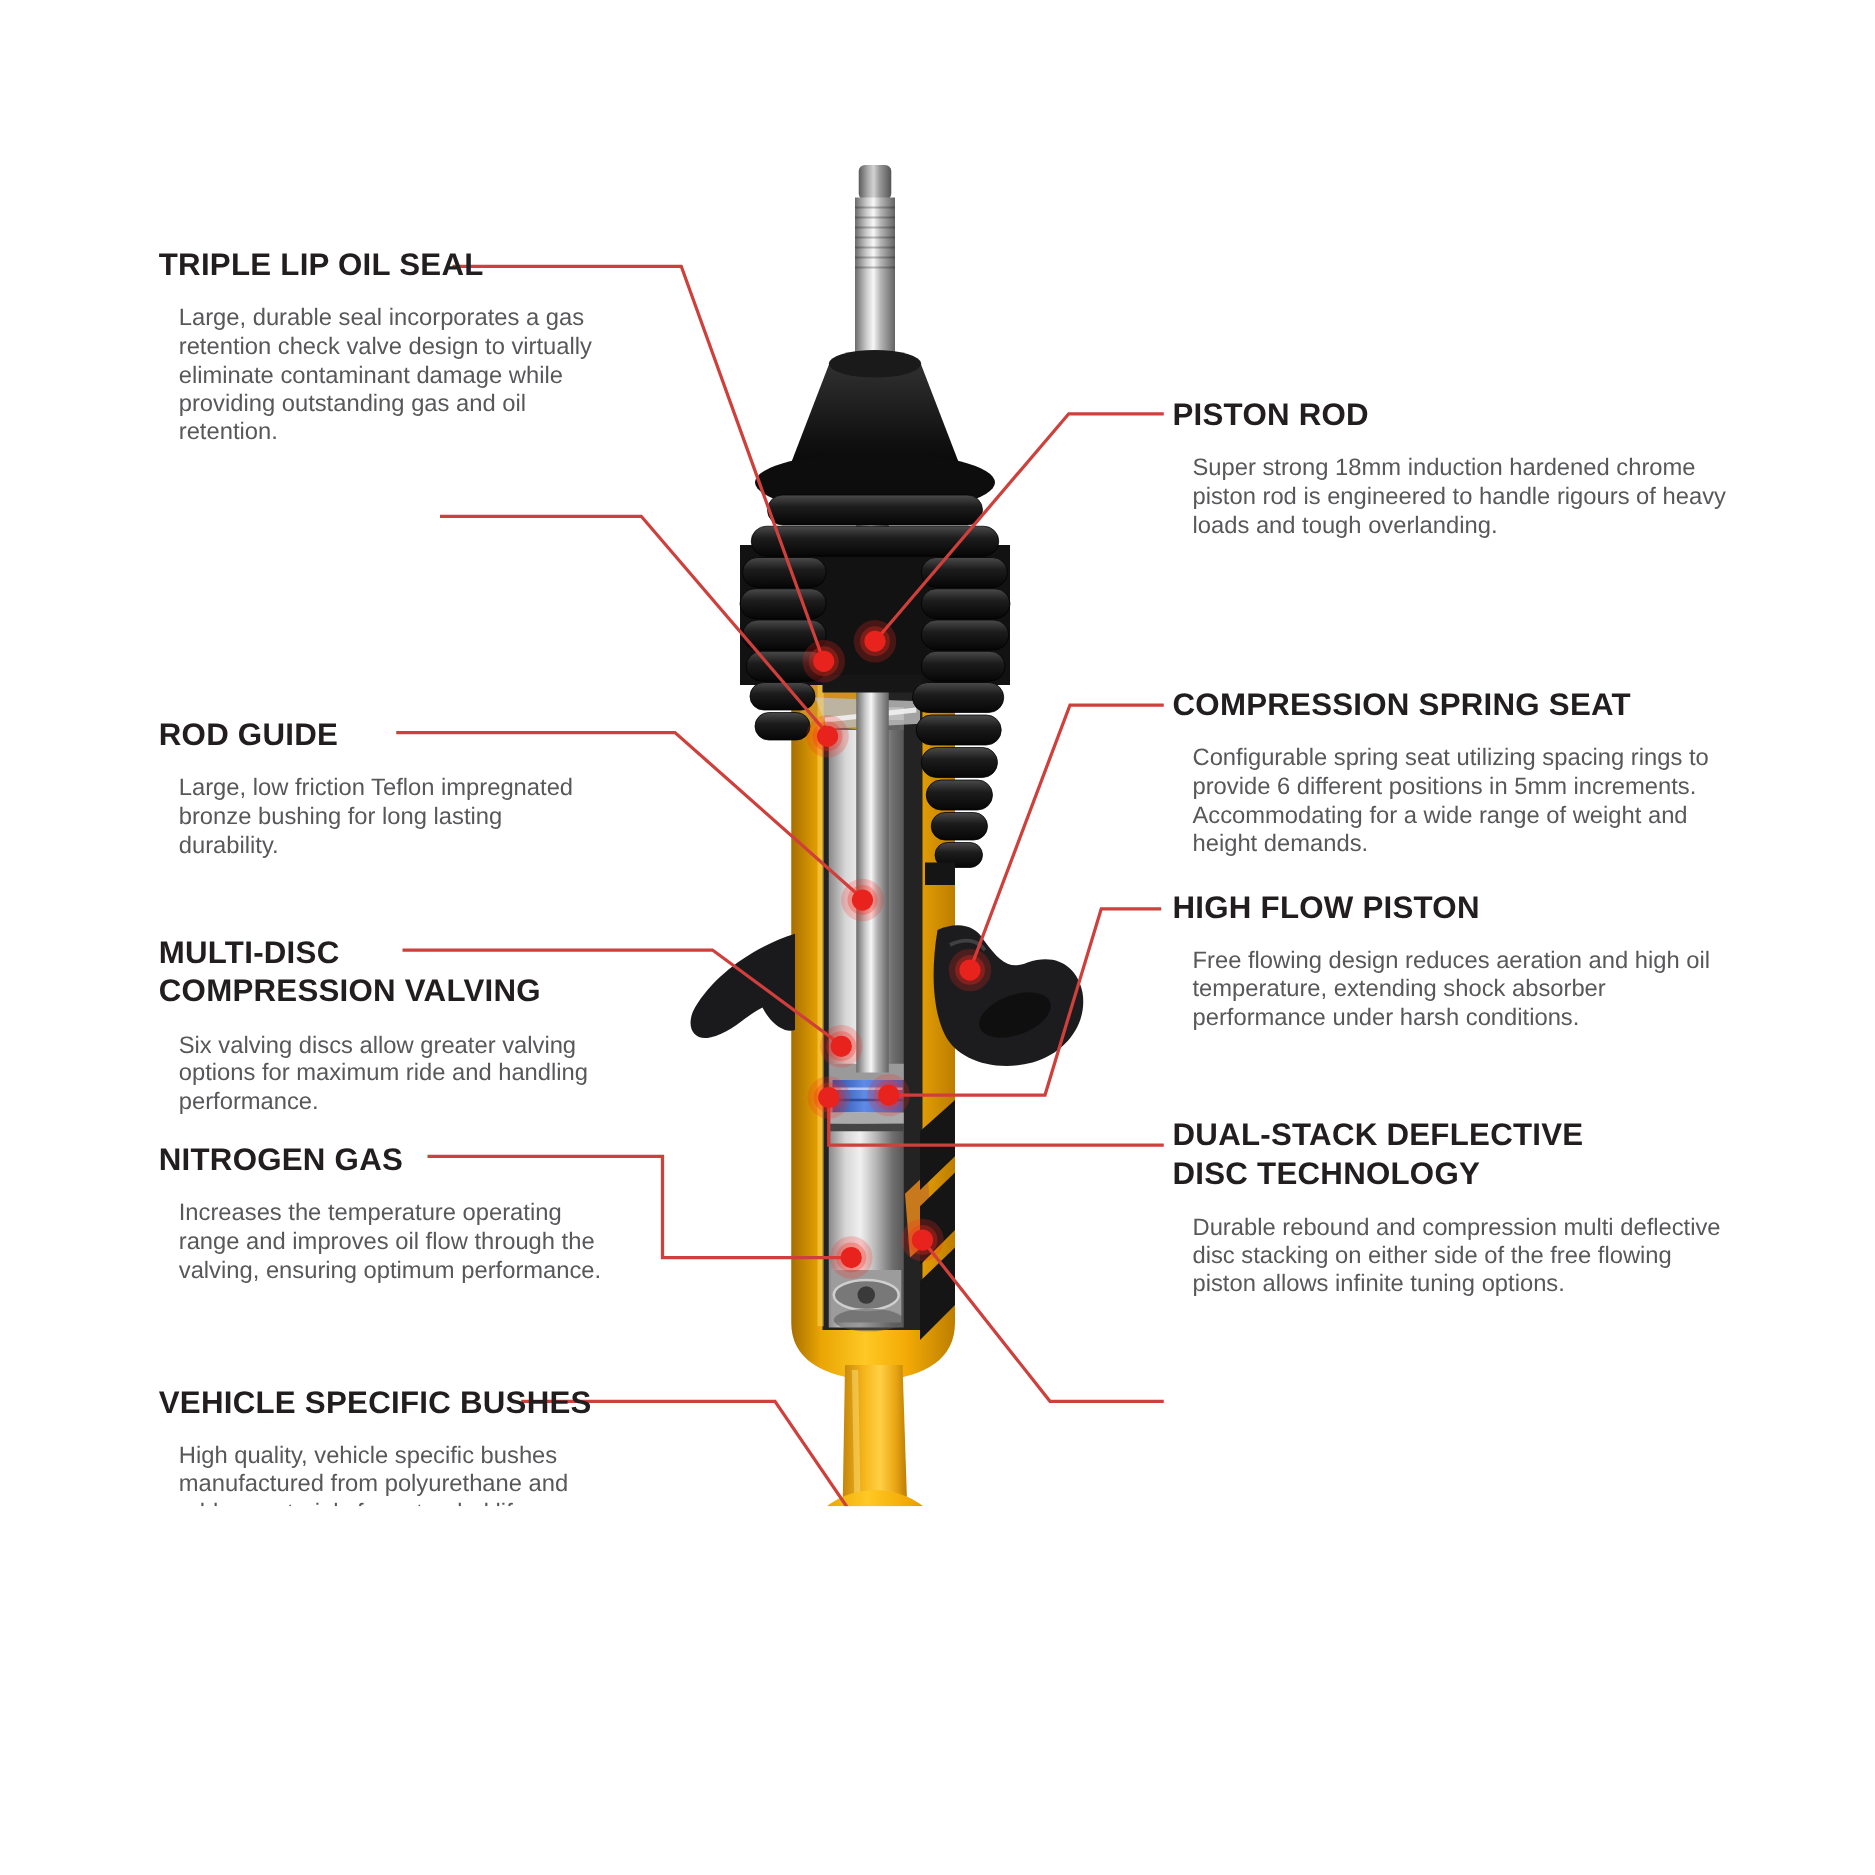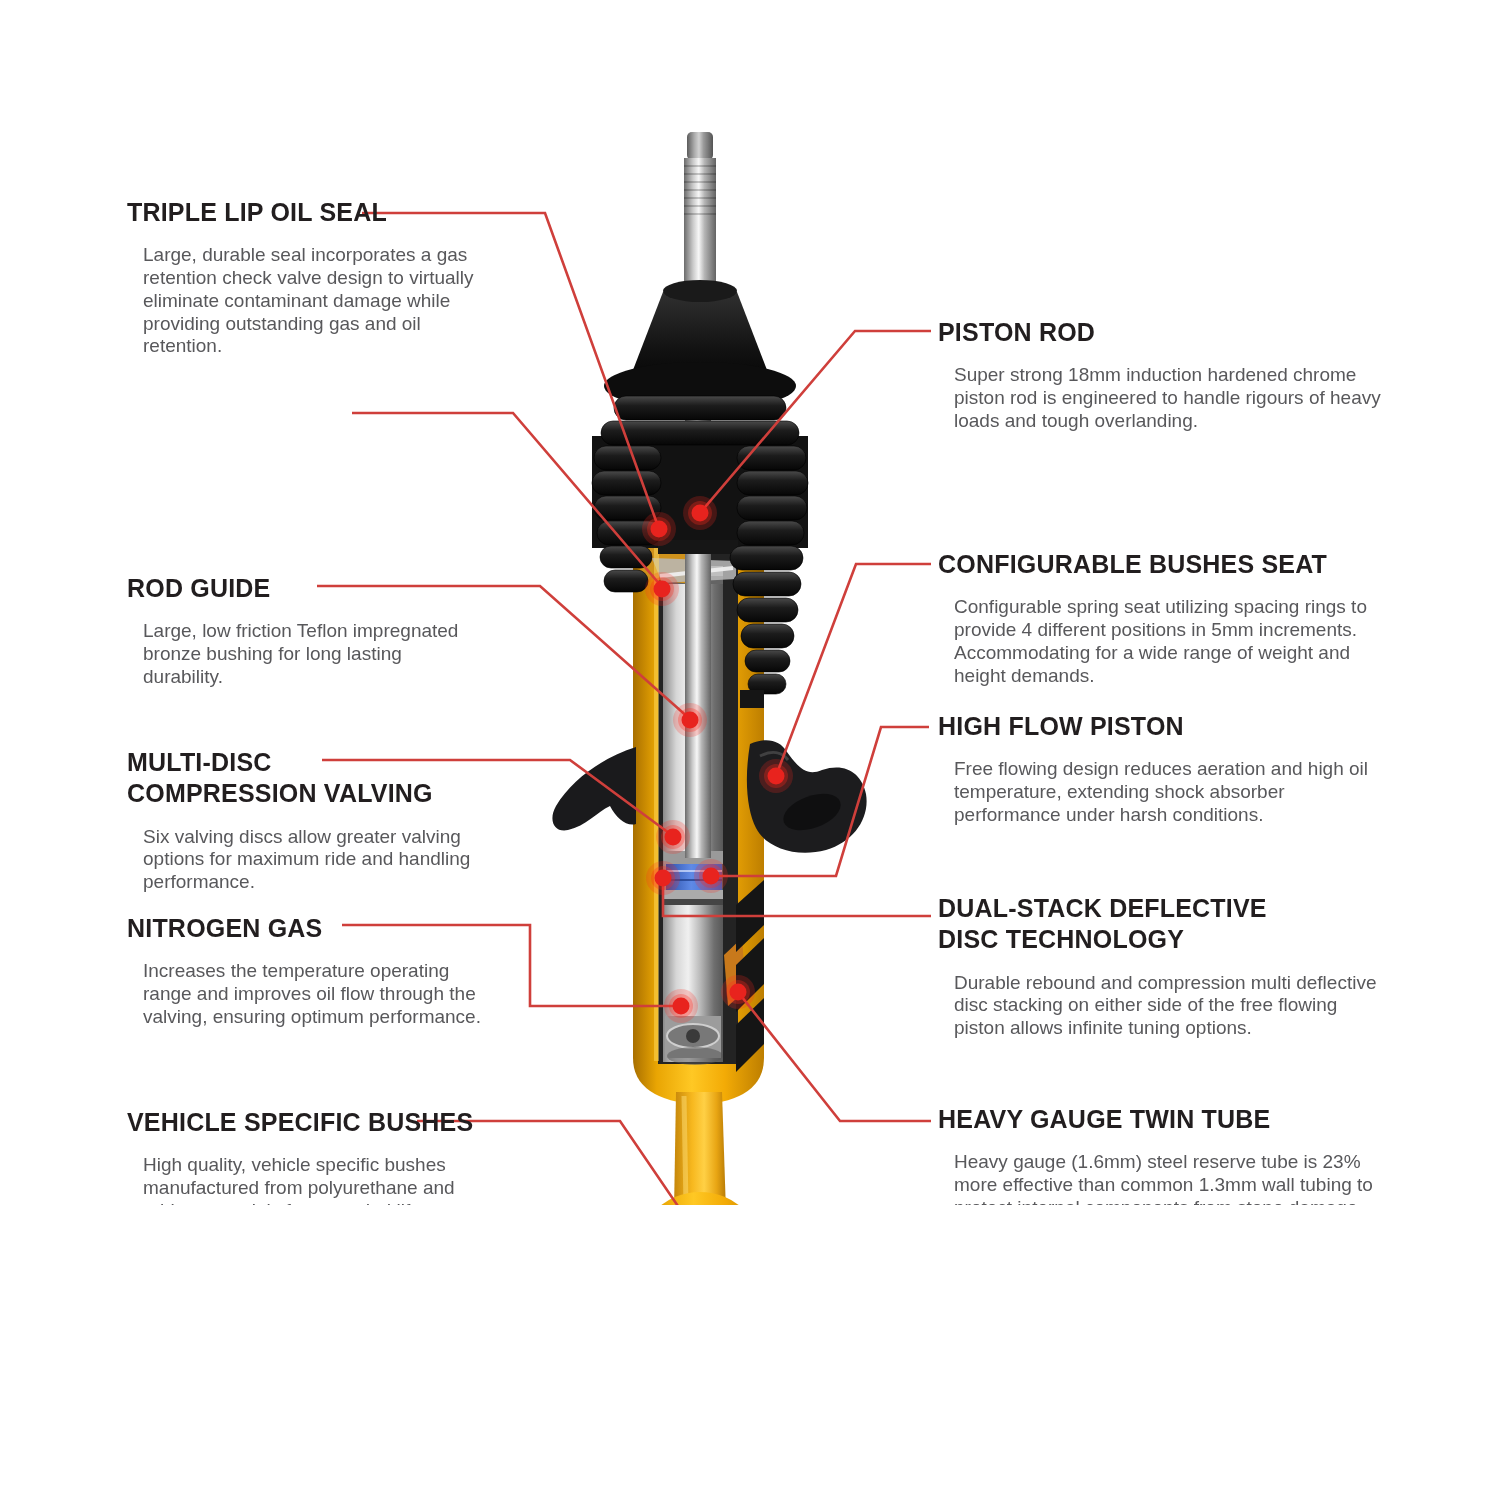--- a/index.html
+++ b/index.html
@@ -289,30 +289,26 @@
   <div class="label left" style="left:127px;top:1107px">
     <h3>VEHICLE SPECIFIC BUSHES</h3>
     <p>High quality, vehicle specific bushes manufactured from polyurethane and rubber materials for extended life.</p>
   </div>
 
   <div class="label right" style="left:938px;top:317px">
     <h3>PISTON ROD</h3>
     <p>Super strong 18mm induction hardened chrome piston rod is engineered to handle rigours of heavy loads and tough overlanding.</p>
   </div>
   <div class="label right" style="left:938px;top:549px">
-    <h3>CONFIGURABLE BUSHES SEAT</h3>
-    <p>Configurable spring seat utilizing spacing rings to provide 4 different positions in 5mm increments. Accommodating for a wide range of weight and height demands.</p>
+    <h3>COMPRESSION SPRING SEAT</h3>
+    <p>Configurable spring seat utilizing spacing rings to provide 6 different positions in 5mm increments. Accommodating for a wide range of weight and height demands.</p>
   </div>
   <div class="label right" style="left:938px;top:893px">
     <h3>DUAL-STACK DEFLECTIVE
 DISC TECHNOLOGY</h3>
     <p>Durable rebound and compression multi deflective disc stacking on either side of the free flowing piston allows infinite tuning options.</p>
   </div>
   <div class="label right" style="left:938px;top:711px">
     <h3>HIGH FLOW PISTON</h3>
     <p>Free flowing design reduces aeration and high oil temperature, extending shock absorber performance under harsh conditions.</p>
   </div>
-  <div class="label right" style="left:938px;top:1104px">
-    <h3>HEAVY GAUGE TWIN TUBE</h3>
-    <p>Heavy gauge (1.6mm) steel reserve tube is 23% more effective than common 1.3mm wall tubing to protect internal components from stone damage.</p>
-  </div>
 
 </div>
 
 </body></html>

